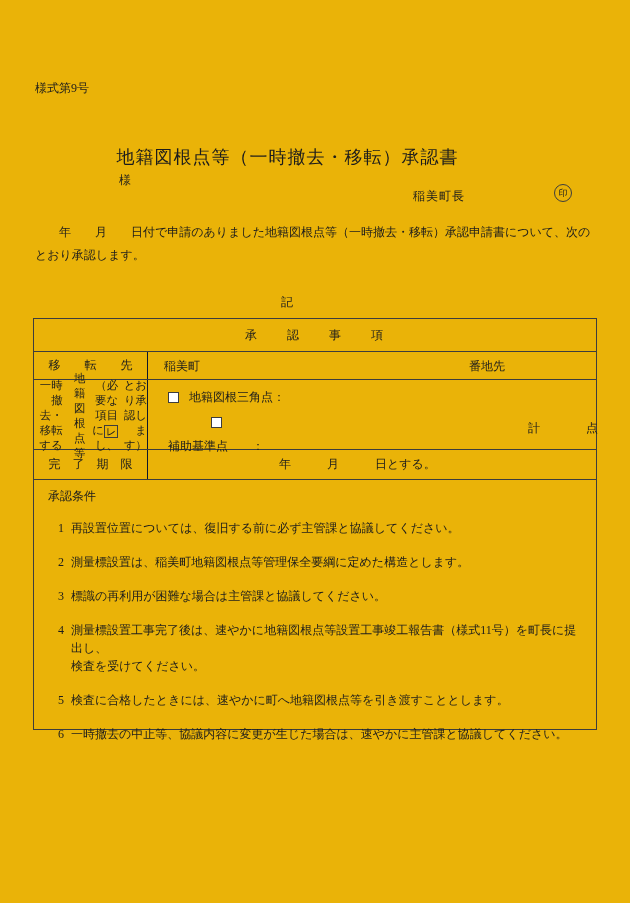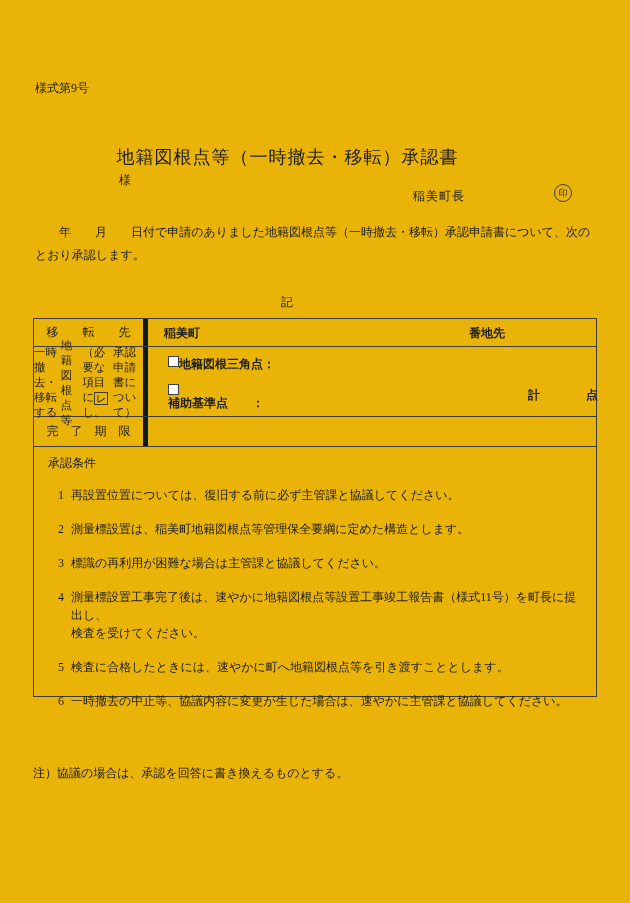--- a/index.html
+++ b/index.html
@@ -34,44 +34,44 @@
   .form-table {
     position:absolute; left:33px; top:318px;
     width:564px;
     border:1px solid #3d3d3d;
     box-sizing:border-box;
   }
   .t-row { position:relative; border-bottom:1px solid #3d3d3d; box-sizing:border-box; display:flex; }
   .t-row:last-child { border-bottom:none; }
   .label-cell {
     width:114px; flex:0 0 114px;
-    border-right:5px solid #0f172a; box-sizing:border-box;
+    border-right:1px solid #0f172a; box-sizing:border-box;
     display:flex; align-items:center; justify-content:center;
-    text-align:left;
+    text-align:right;
   }
-  .value-cell { position:relative; flex:1 1 auto;font-weight:bold; }
+  .value-cell { position:relative; flex:1 1 auto; }
 
   .row-header { height:33px; align-items:center; justify-content:center; letter-spacing:2px; }
   .row-reloc  { height:28px; }
   .row-points { height:70px; }
   .row-dead   { height:30px; }
   .row-cond   { height:249px; display:block; }
   .row-contact{ height:30px; }
 
   .row-reloc .value-cell { line-height:26px; }
   .town-name { position:absolute; left:16px;  top:1px; }
   .lot-label { position:absolute; left:313px; top:1px;margin-left:8px; }
 
   .points-label { font-size:11.4px; line-height:15px; padding-top:2px; }
   .check-mark-box {
     display:inline-block; border:1px solid #3d3d3d;
     padding:0 1px; line-height:11px; font-size:10px;
     vertical-align:-1px;
   }
-  .cb-line { position:absolute; left:20px; display:flex; }
+  .cb-line { position:absolute; left:20px; display:flex; align-items:center; gap:10px; }
   .cb-line1 { top:9px; }
   .cb-line2 { top:37px;flex-direction:column; }
   .checkbox {
     display:inline-block; width:11px; height:11px;
     border:1px solid #3d3d3d; box-sizing:border-box; background:#fff;
   }
   .total-label { position:absolute; left:380px; top:40px; }
   .total-unit  { position:absolute; left:438px; top:40px; }
 
   .row-dead .value-cell { line-height:28px; }
@@ -102,52 +102,58 @@
   <div class="abs issuer">稲美町長</div>
   <div class="seal">印</div>
 
   <div class="abs body-par">　　年　　月　　日付で申請のありました地籍図根点等（一時撤去・移転）承認申請書について、次の
 とおり承認します。</div>
 
   <div class="abs record-mark">記</div>
 
   <div class="form-table">
 
+    <div class="t-row row-header">
+      <span>承　　認　　事　　項</span>
+    </div>
 
     <div class="t-row row-reloc">
       <div class="label-cell">移　　転　　先</div>
       <div class="value-cell">
         <span class="town-name">稲美町</span>
         <span class="lot-label">番地先</span>
       </div>
     </div>
 
     <div class="t-row row-points">
       <div class="label-cell points-label">
         <div>一時撤去・移転する</div>
         <div>地 籍 図 根 点 等</div>
         <div><span>（必要な項目に</span><span class="check-mark-box">レ</span><span>し、</span></div>
-        <div>承認申請書について）</div>
+        <div>とおり承認します）</div>
       </div>
       <div class="value-cell">
         <div class="cb-line cb-line1">
           <span class="checkbox"></span>
           <span>地籍図根三角点：</span>
         </div>
         <div class="cb-line cb-line2">
           <span class="checkbox"></span>
           <span>補助基準点　　：</span>
         </div>
         <span class="total-label">計</span>
         <span class="total-unit">点</span>
       </div>
     </div>
 
     <div class="t-row row-dead">
       <div class="label-cell">完　了　期　限</div>
+      <div class="value-cell">
+        <span class="deadline-value abs-in" style="white-space:pre;">年　　　月　　　日とする。</span>
+      </div>
     </div>
 
     <div class="t-row row-cond cond-cell">
       <div class="cond-title">承認条件</div>
 
       <div class="cond-item">
         <span class="cond-no">1</span>
         <span class="cond-text">再設置位置については、復旧する前に必ず主管課と協議してください。</span>
       </div>
       <div class="cond-item">
@@ -169,15 +175,14 @@
       </div>
       <div class="cond-item">
         <span class="cond-no">6</span>
         <span class="cond-text">一時撤去の中止等、協議内容に変更が生じた場合は、速やかに主管課と協議してください。</span>
       </div>
     </div>
 
 
   </div>
 
-  <div class="abs footnote">注）協議の場合は、承認を回答に書き換えるものとする。</div>
 
 </div>
 
 </body></html>

